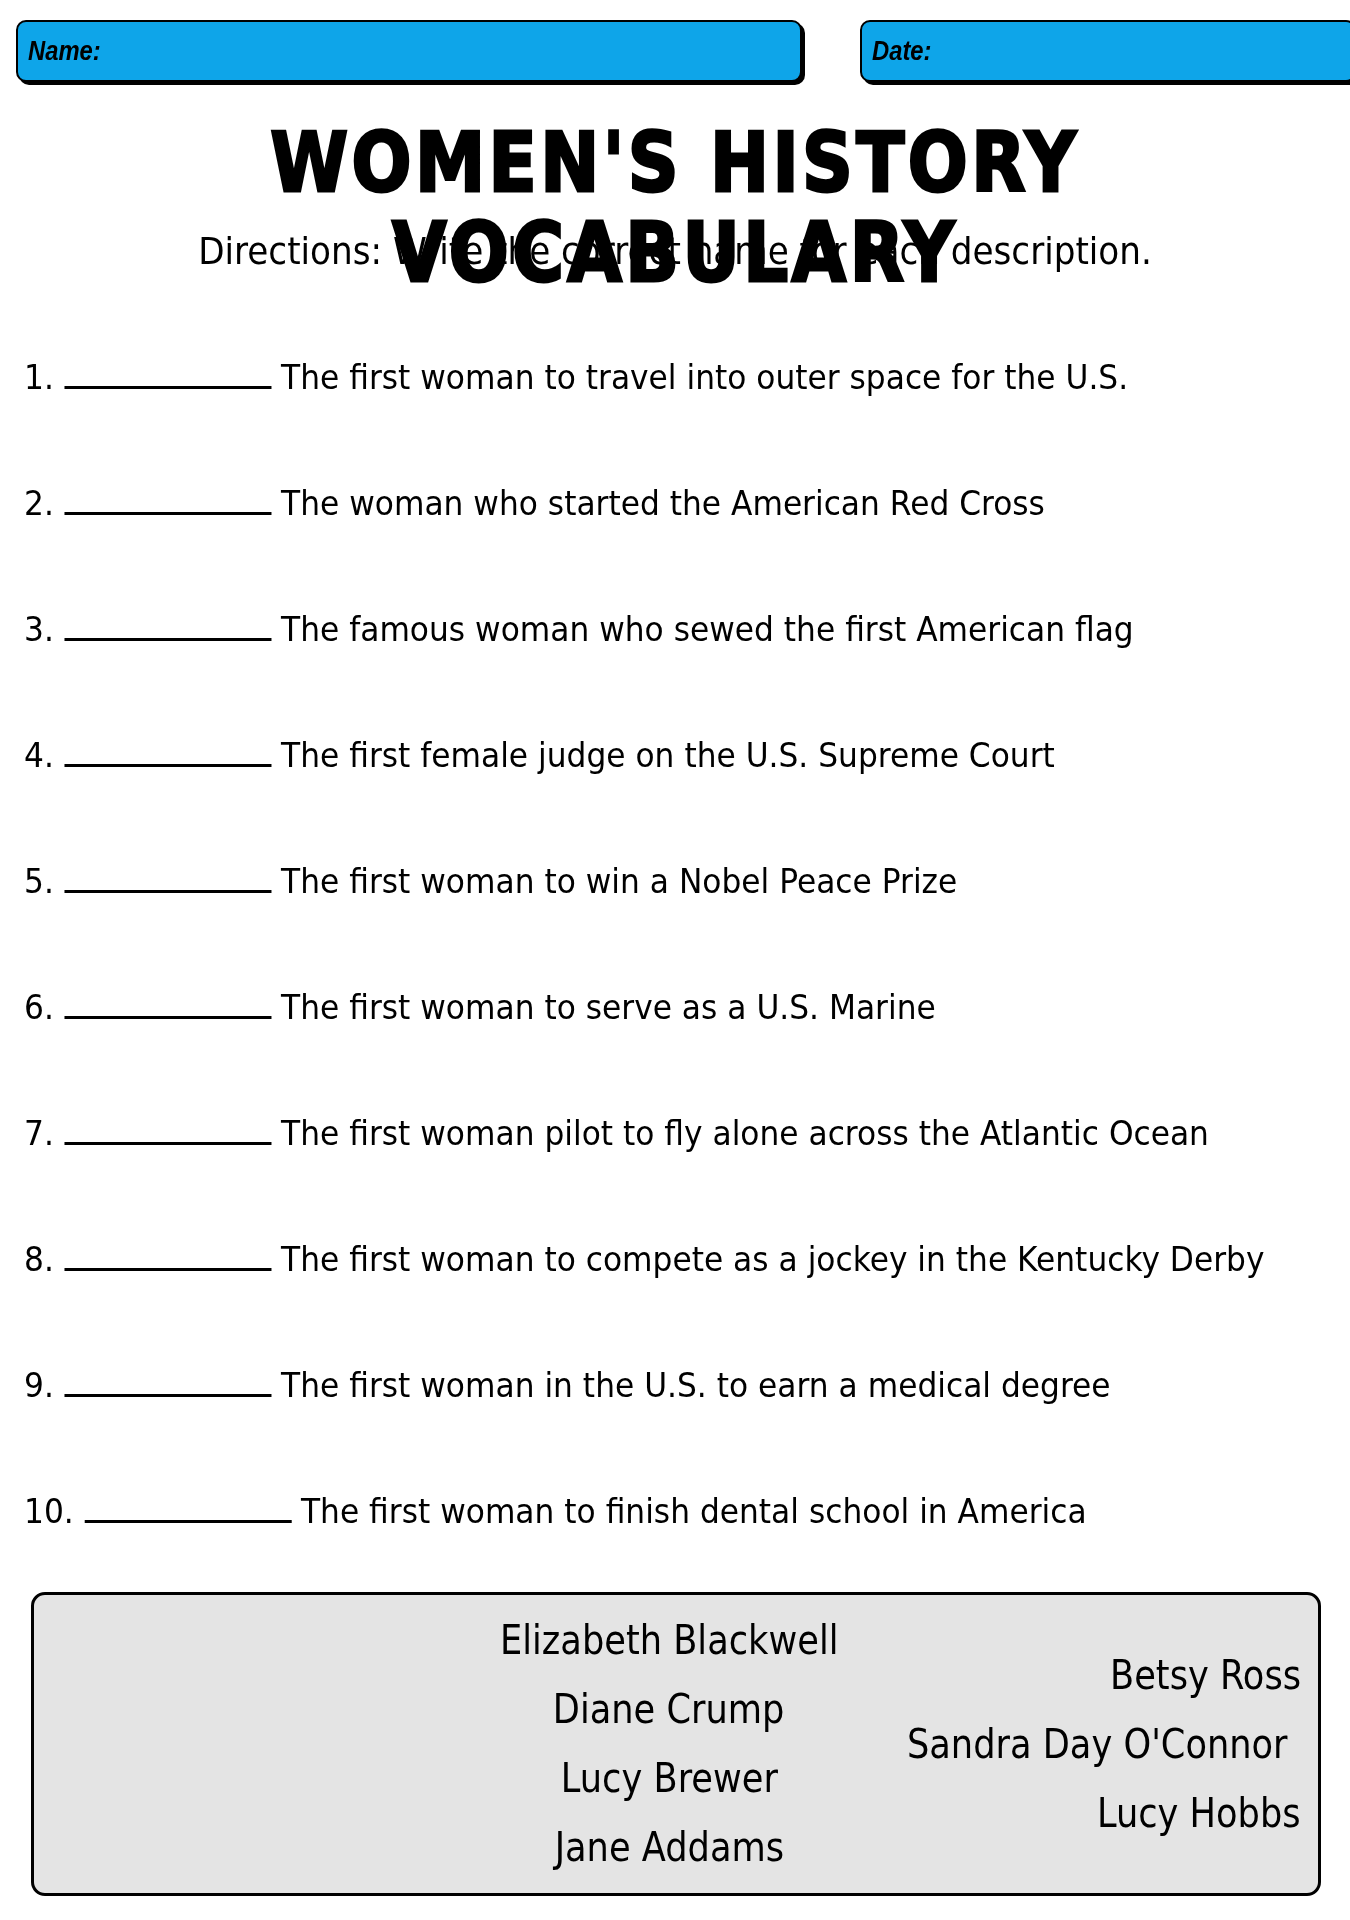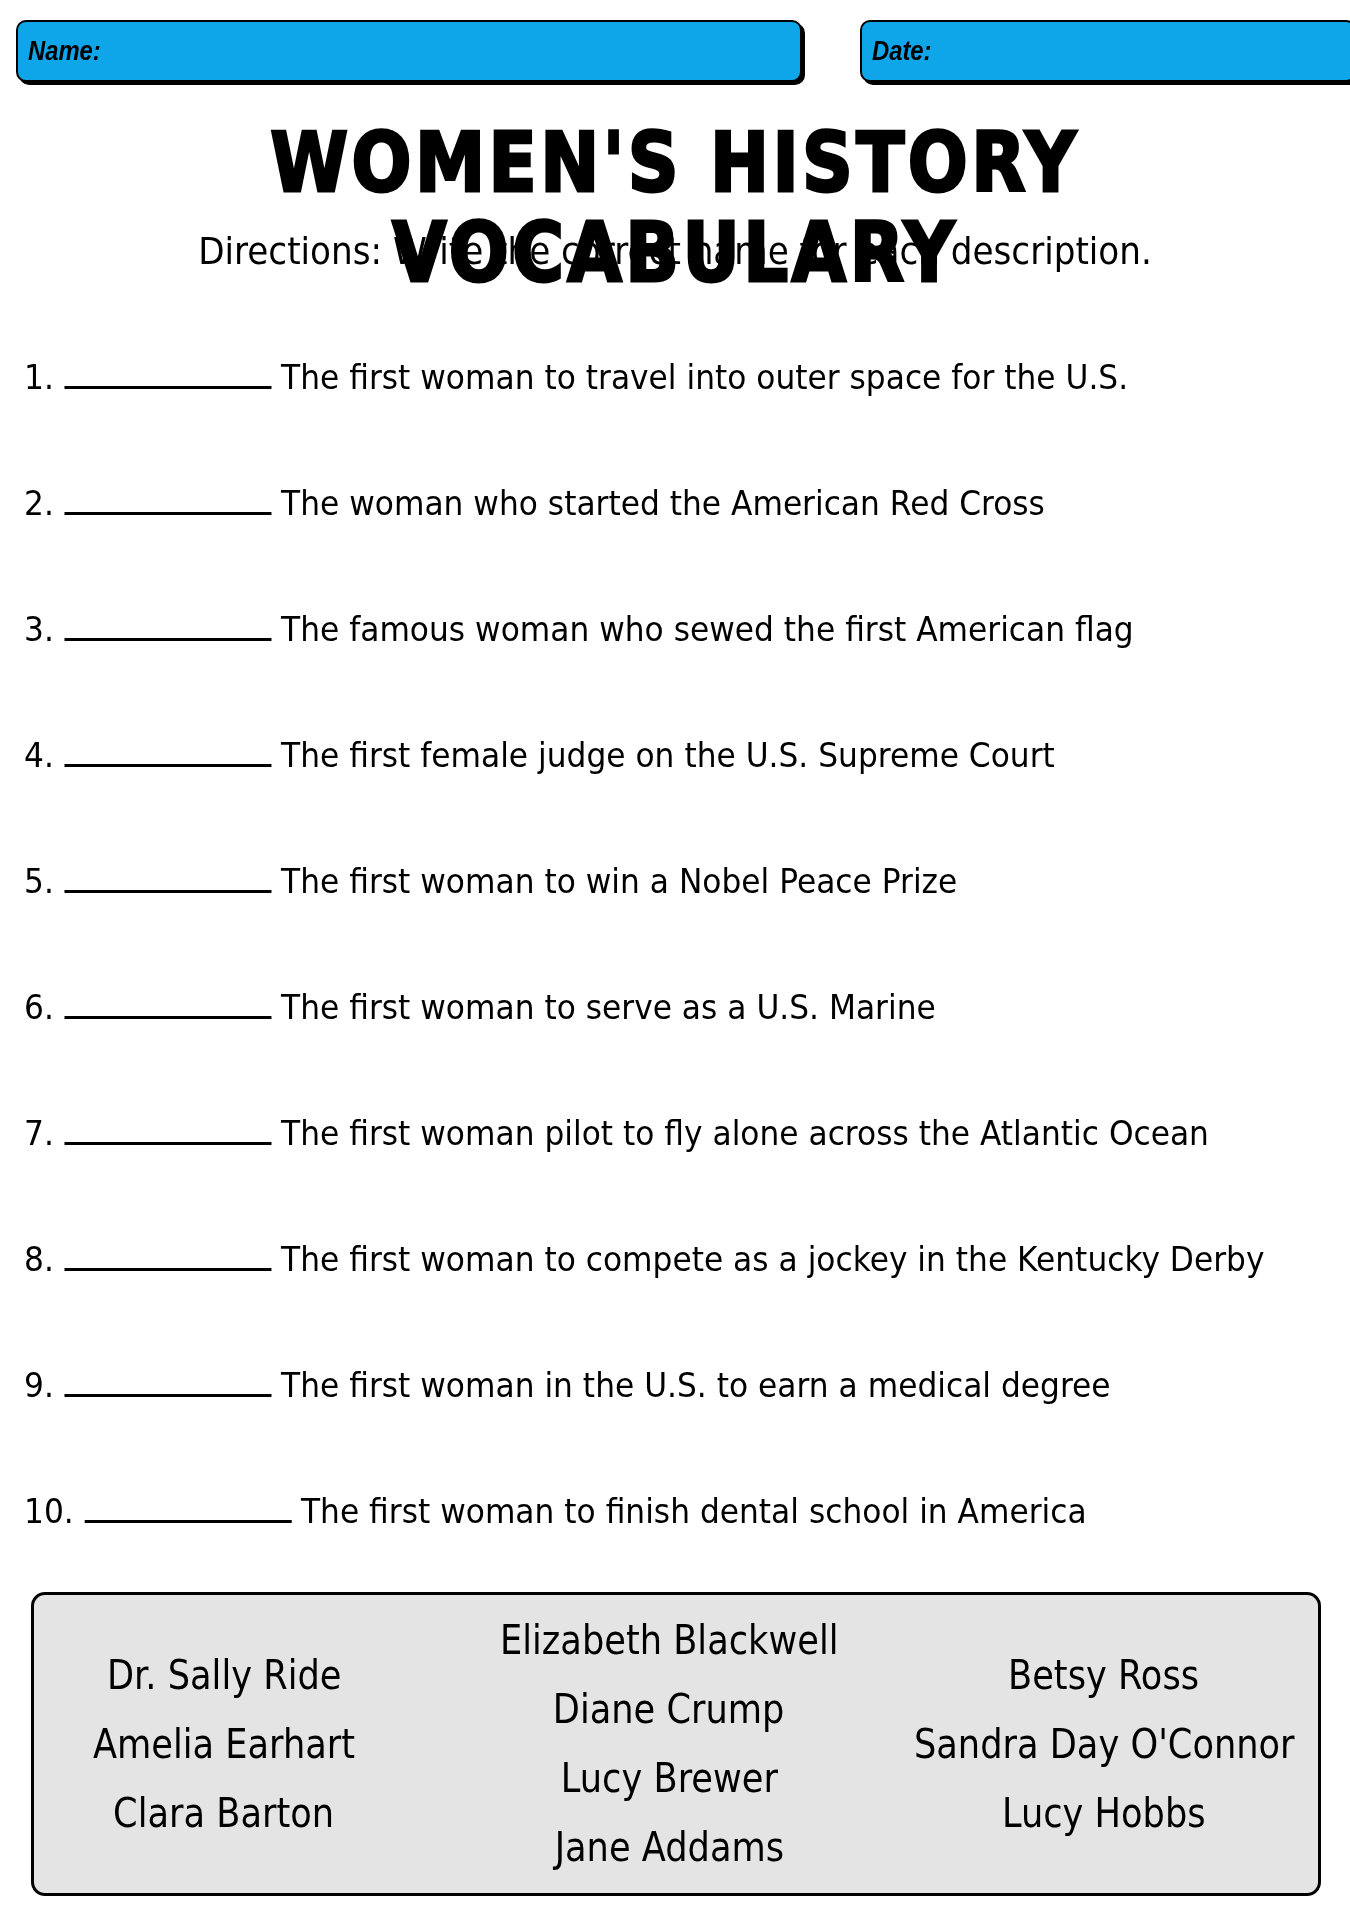--- a/index.html
+++ b/index.html
@@ -45,21 +45,21 @@
     position: absolute; left: 31px; top: 1592px; width: 1290px; height: 304px;
     box-sizing: border-box; border: 3px solid #000; border-radius: 14px;
     background: #e4e4e4;
   }
   .bank-col {
     position: absolute; top: 0; height: 100%; display: flex; flex-direction: column;
     justify-content: center; align-items: center;
   }
   .bank-col.c1 { left: 0; width: 380px; }
   .bank-col.c2 { left: 400px; width: 470px; }
-  .bank-col.c3 { left: 860px; width: 420px; }
+  .bank-col.c3 { left: 860px; width: 420px; align-items: flex-end; }
   .bank-name {
     font-size: 40px; line-height: 69px; white-space: nowrap;
     transform: scaleX(0.88);
   }
 </style>
 </head>
 <body>
 
 <div class="field-box name">
   <span class="field-label">Name:</span>
@@ -96,25 +96,20 @@
   <span>8.</span><span class="blank"></span><span>The first woman to compete as a jockey in the Kentucky Derby</span>
 </div>
 <div class="question" style="top:1364px;">
   <span>9.</span><span class="blank"></span><span>The first woman in the U.S. to earn a medical degree</span>
 </div>
 <div class="question" style="top:1490px;">
   <span>10.</span><span class="blank"></span><span>The first woman to finish dental school in America</span>
 </div>
 
 <div class="word-bank">
-  <div class="bank-col c1">
-    <div class="bank-name">Dr. Sally Ride</div>
-    <div class="bank-name">Amelia Earhart</div>
-    <div class="bank-name">Clara Barton</div>
-  </div>
   <div class="bank-col c2">
     <div class="bank-name">Elizabeth Blackwell</div>
     <div class="bank-name">Diane Crump</div>
     <div class="bank-name">Lucy Brewer</div>
     <div class="bank-name">Jane Addams</div>
   </div>
   <div class="bank-col c3">
     <div class="bank-name">Betsy Ross</div>
     <div class="bank-name">Sandra Day O'Connor</div>
     <div class="bank-name">Lucy Hobbs</div>

